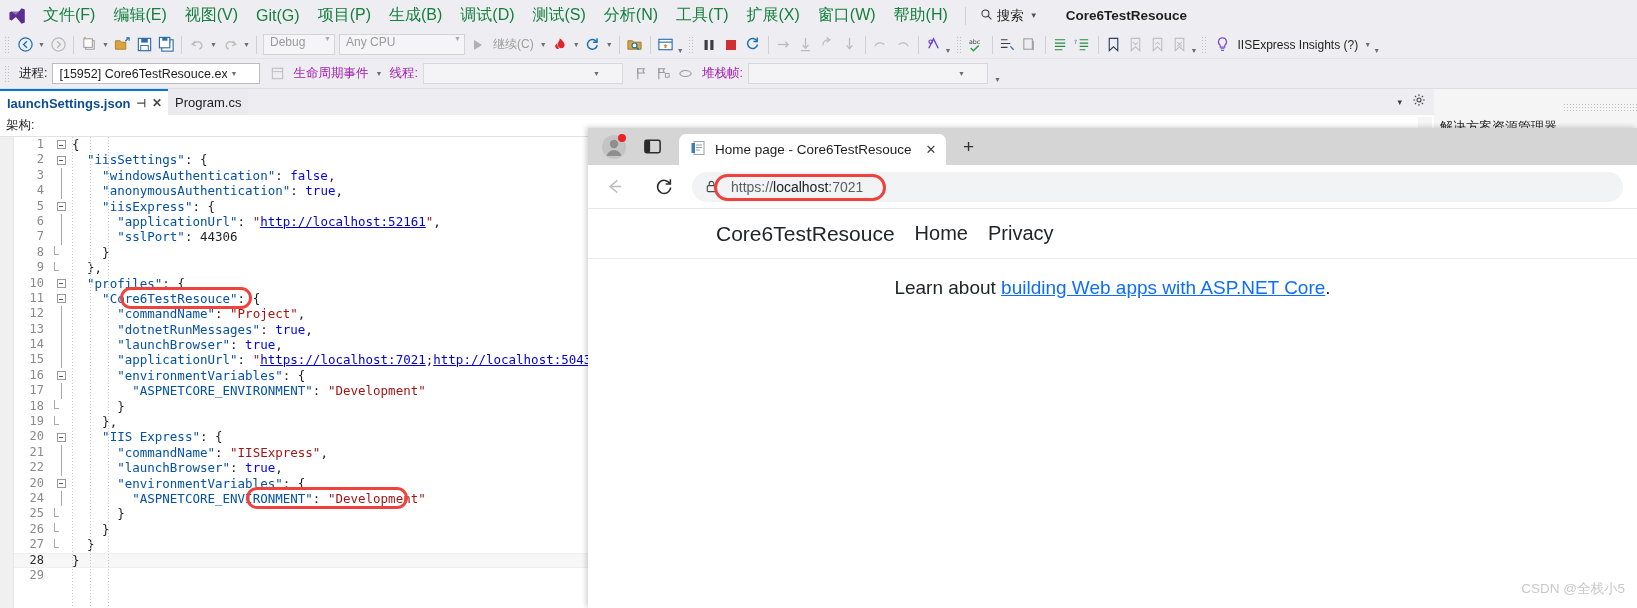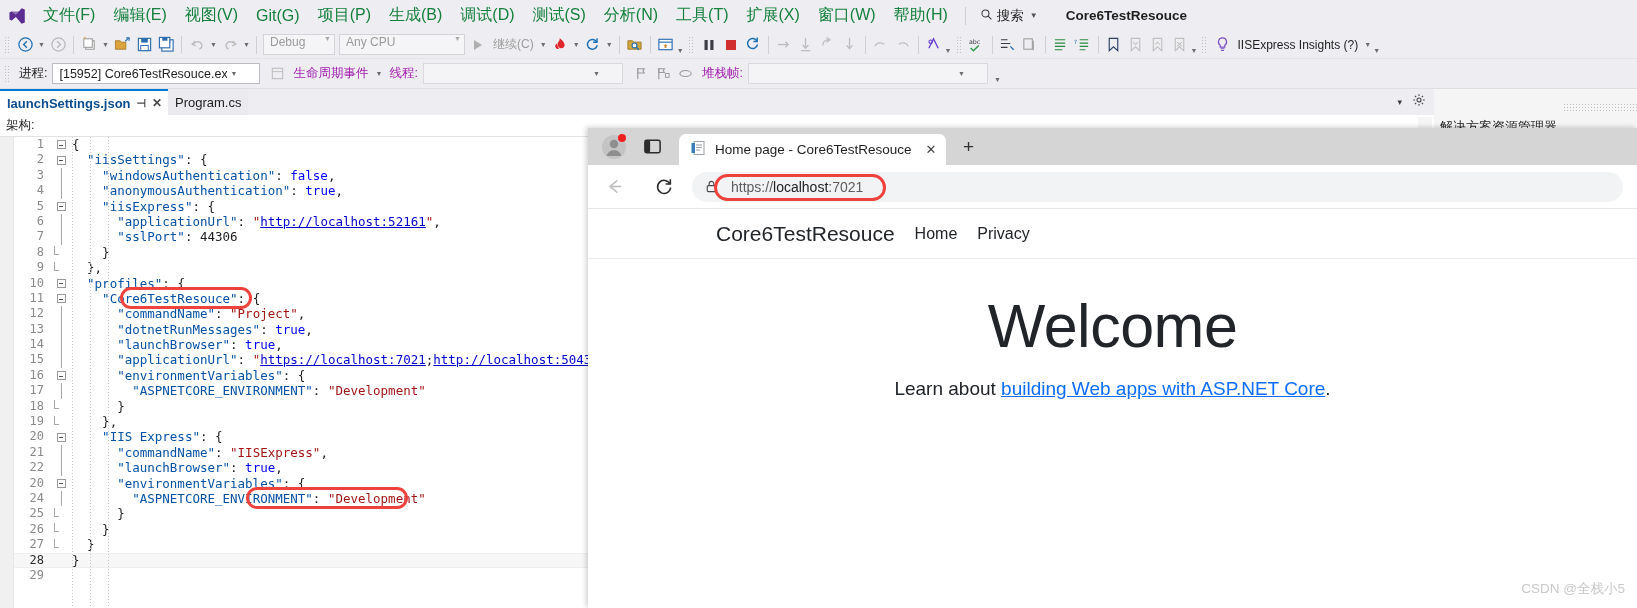--- a/index.html
+++ b/index.html
@@ -274,21 +274,21 @@
     background: #ffffff; border-top: 1px solid #e8e8e8;
   }
   .site-nav {
     position: absolute; left: 0; top: 0; width: 1049px; height: 50px;
     background: #ffffff;
     display: flex; align-items: center; gap: 20px;
     padding-left: 128px;
     border-bottom: 1px solid #ececec;
   }
   .site-brand { font-size: 21px; color: #212529; white-space: nowrap; }
-  .site-link { font-size: 16px; color: #212529; white-space: nowrap; }
+  .site-link { font-size: 20px; color: #212529; white-space: nowrap; }
   .site-body {
     position: absolute; left: 0; top: 51px; width: 1049px; height: 349px;
     background: #ffffff; text-align: center;
   }
   .welcome {
     margin-top: 31px; font-size: 61px; font-weight: 300; color: #212529;
     letter-spacing: -.5px;
   }
   .learn {
     margin-top: 17px; font-size: 19px; color: #212529;
@@ -769,20 +769,19 @@
 
     <div class="redbox" style="left:126px; top:46px; width:172px; height:27px;"></div>
 
     <div class="br-content">
       <div class="site-nav">
         <span class="site-brand">Core6TestResouce</span>
         <span class="site-link">Home</span>
         <span class="site-link">Privacy</span>
       </div>
       <div class="site-body">
-        <div class="welcome">Welcome</div>
         <div class="learn"><span>Learn about </span><a href="#">building Web apps with ASP.NET Core</a><span>.</span></div>
       </div>
       <div class="watermark">CSDN @全栈小5</div>
     </div>
   </div>
 
 </div>
 
 </body></html>

